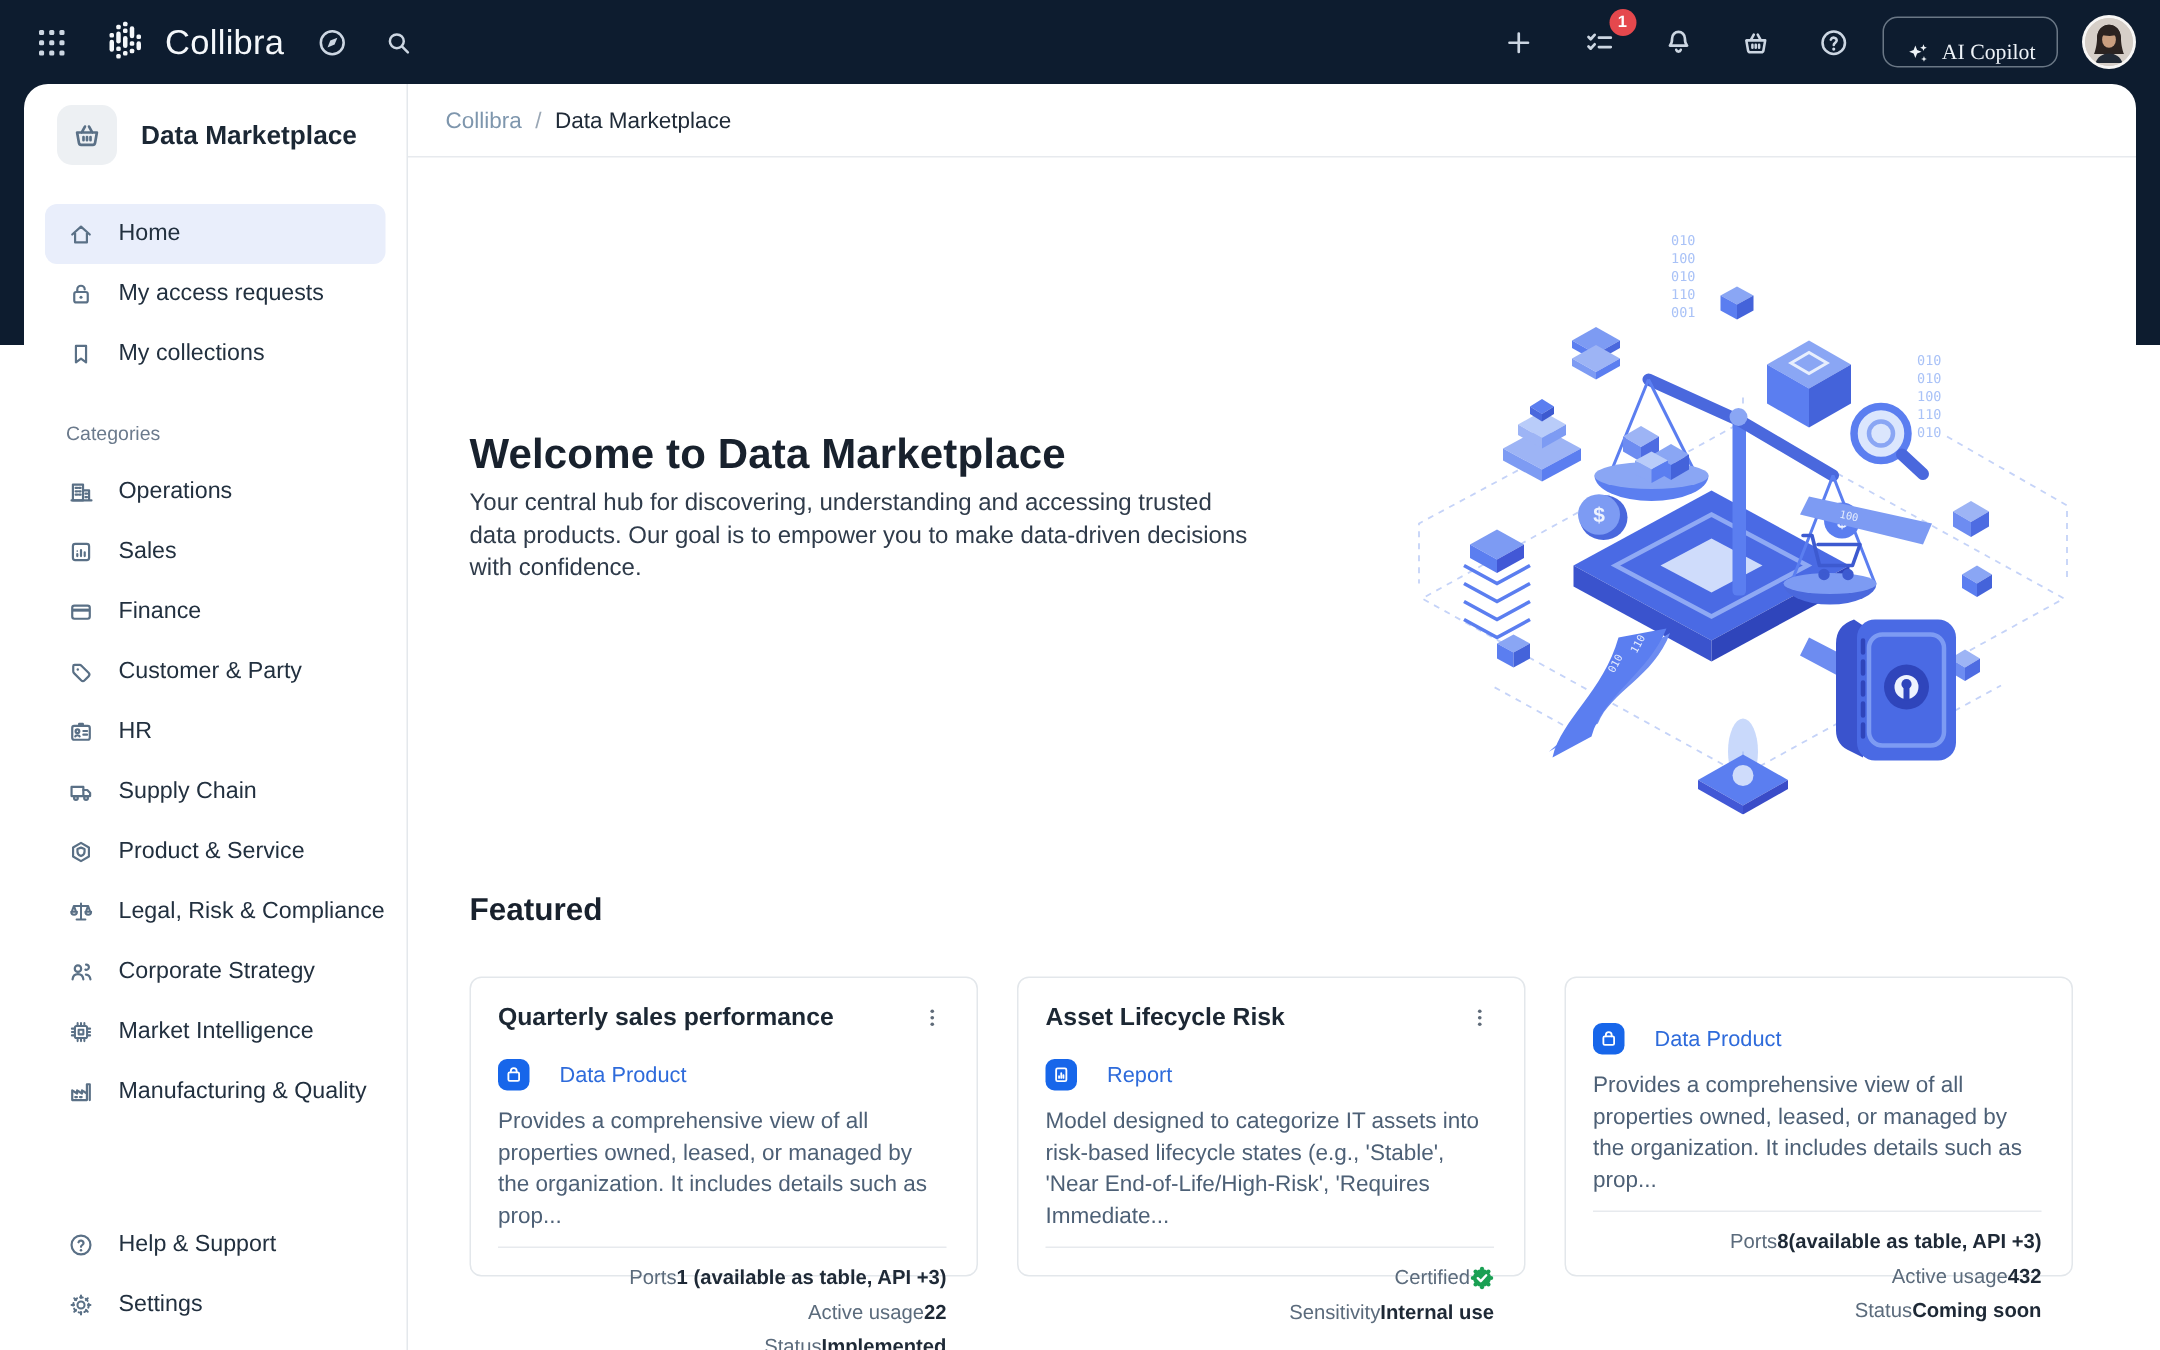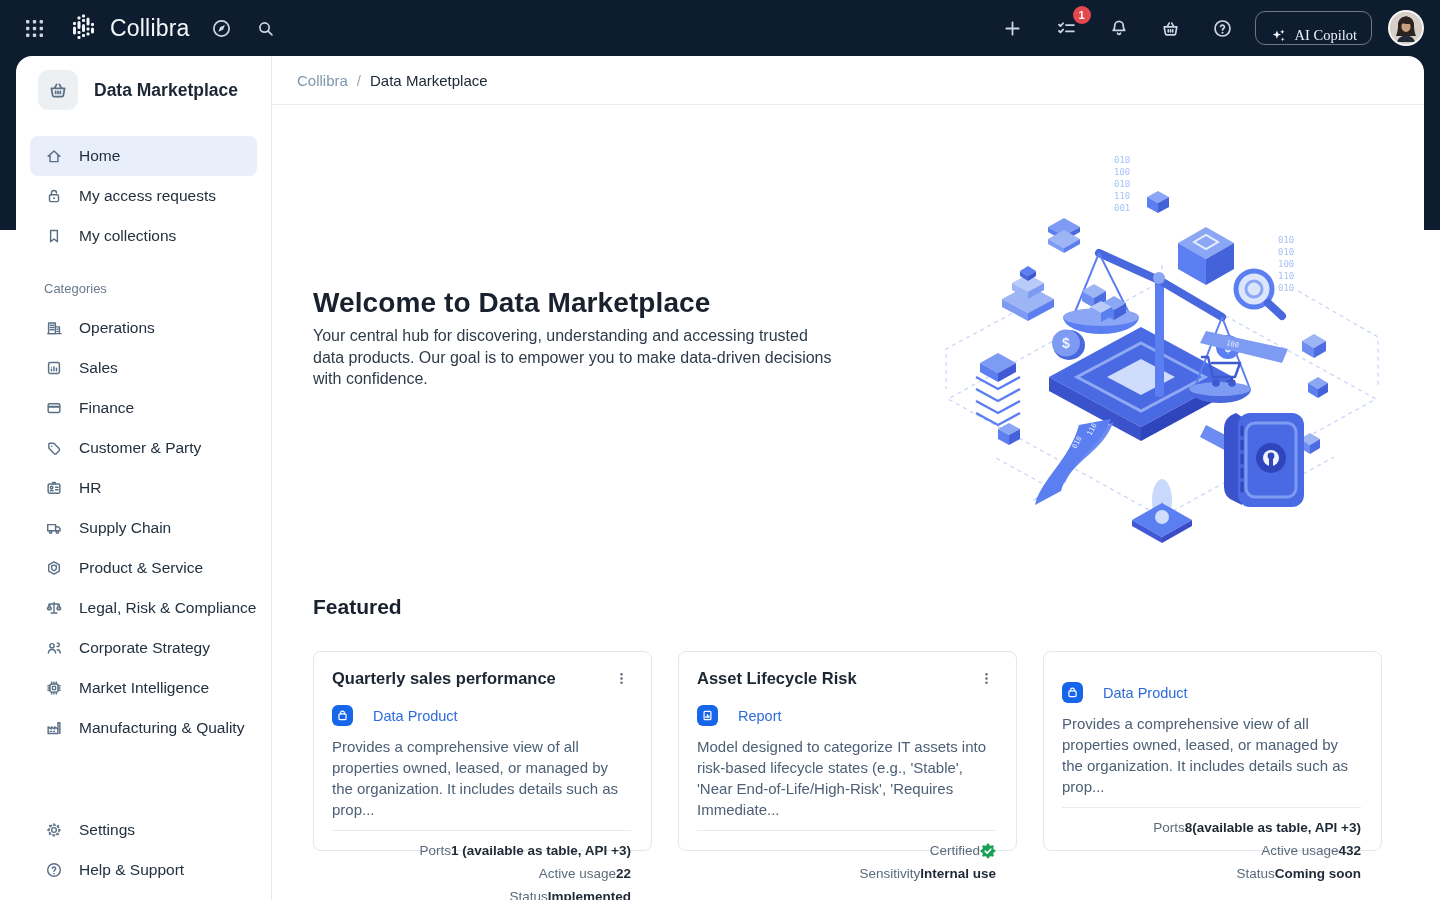--- a/index.html
+++ b/index.html
@@ -326,37 +326,37 @@
               <path d="M11.5 8.9V3.4h1.7v9.4M4.6 11h1M7.4 11h1"></path>
             </svg>
           </span>
         <span>Manufacturing &amp; Quality</span>
       </div>
     </div>
 
     <div class="sb-footer">
       <div class="sb-item">
         <span class="ic">
+            <svg width="18" height="18" viewBox="0 0 16 16" stroke="currentColor" fill="none" stroke-width="1.3" stroke-linecap="round" stroke-linejoin="round">
+              <circle cx="8" cy="8" r="5.6"></circle>
+              <path d="M6.5 6.4a1.55 1.55 0 0 1 3 .5c0 1-1.5 1.2-1.5 2.2"></path>
+              <circle cx="8" cy="11.1" r=".75" fill="currentColor" stroke="none"></circle>
+            </svg>
+          </span>
+        <span>Help &amp; Support</span>
+      </div>
+      <div class="sb-item">
+        <span class="ic">
             <svg width="18" height="18" viewBox="0 0 16 16" stroke="currentColor" fill="none" stroke-width="1.2" stroke-linecap="round" stroke-linejoin="round">
               <circle cx="8" cy="8" r="2.1"></circle>
               <path d="M8 2.4v1.5M8 12.1v1.5M2.4 8h1.5M12.1 8h1.5M4 4l1.1 1.1M10.9 10.9 12 12M12 4l-1.1 1.1M5.1 10.9 4 12"></path>
               <circle cx="8" cy="8" r="4.6" stroke-dasharray="1.6 1.9"></circle>
             </svg>
           </span>
         <span>Settings</span>
-      </div>
-      <div class="sb-item">
-        <span class="ic">
-            <svg width="18" height="18" viewBox="0 0 16 16" stroke="currentColor" fill="none" stroke-width="1.3" stroke-linecap="round" stroke-linejoin="round">
-              <circle cx="8" cy="8" r="5.6"></circle>
-              <path d="M6.5 6.4a1.55 1.55 0 0 1 3 .5c0 1-1.5 1.2-1.5 2.2"></path>
-              <circle cx="8" cy="11.1" r=".75" fill="currentColor" stroke="none"></circle>
-            </svg>
-          </span>
-        <span>Help &amp; Support</span>
       </div>
     </div>
   </div>
 
   <div class="main">
     <div class="breadcrumb-bar">
       <span class="bc-root">Collibra</span>
       <span class="bc-sep">/</span>
       <span class="bc-current">Data Marketplace</span>
     </div>

